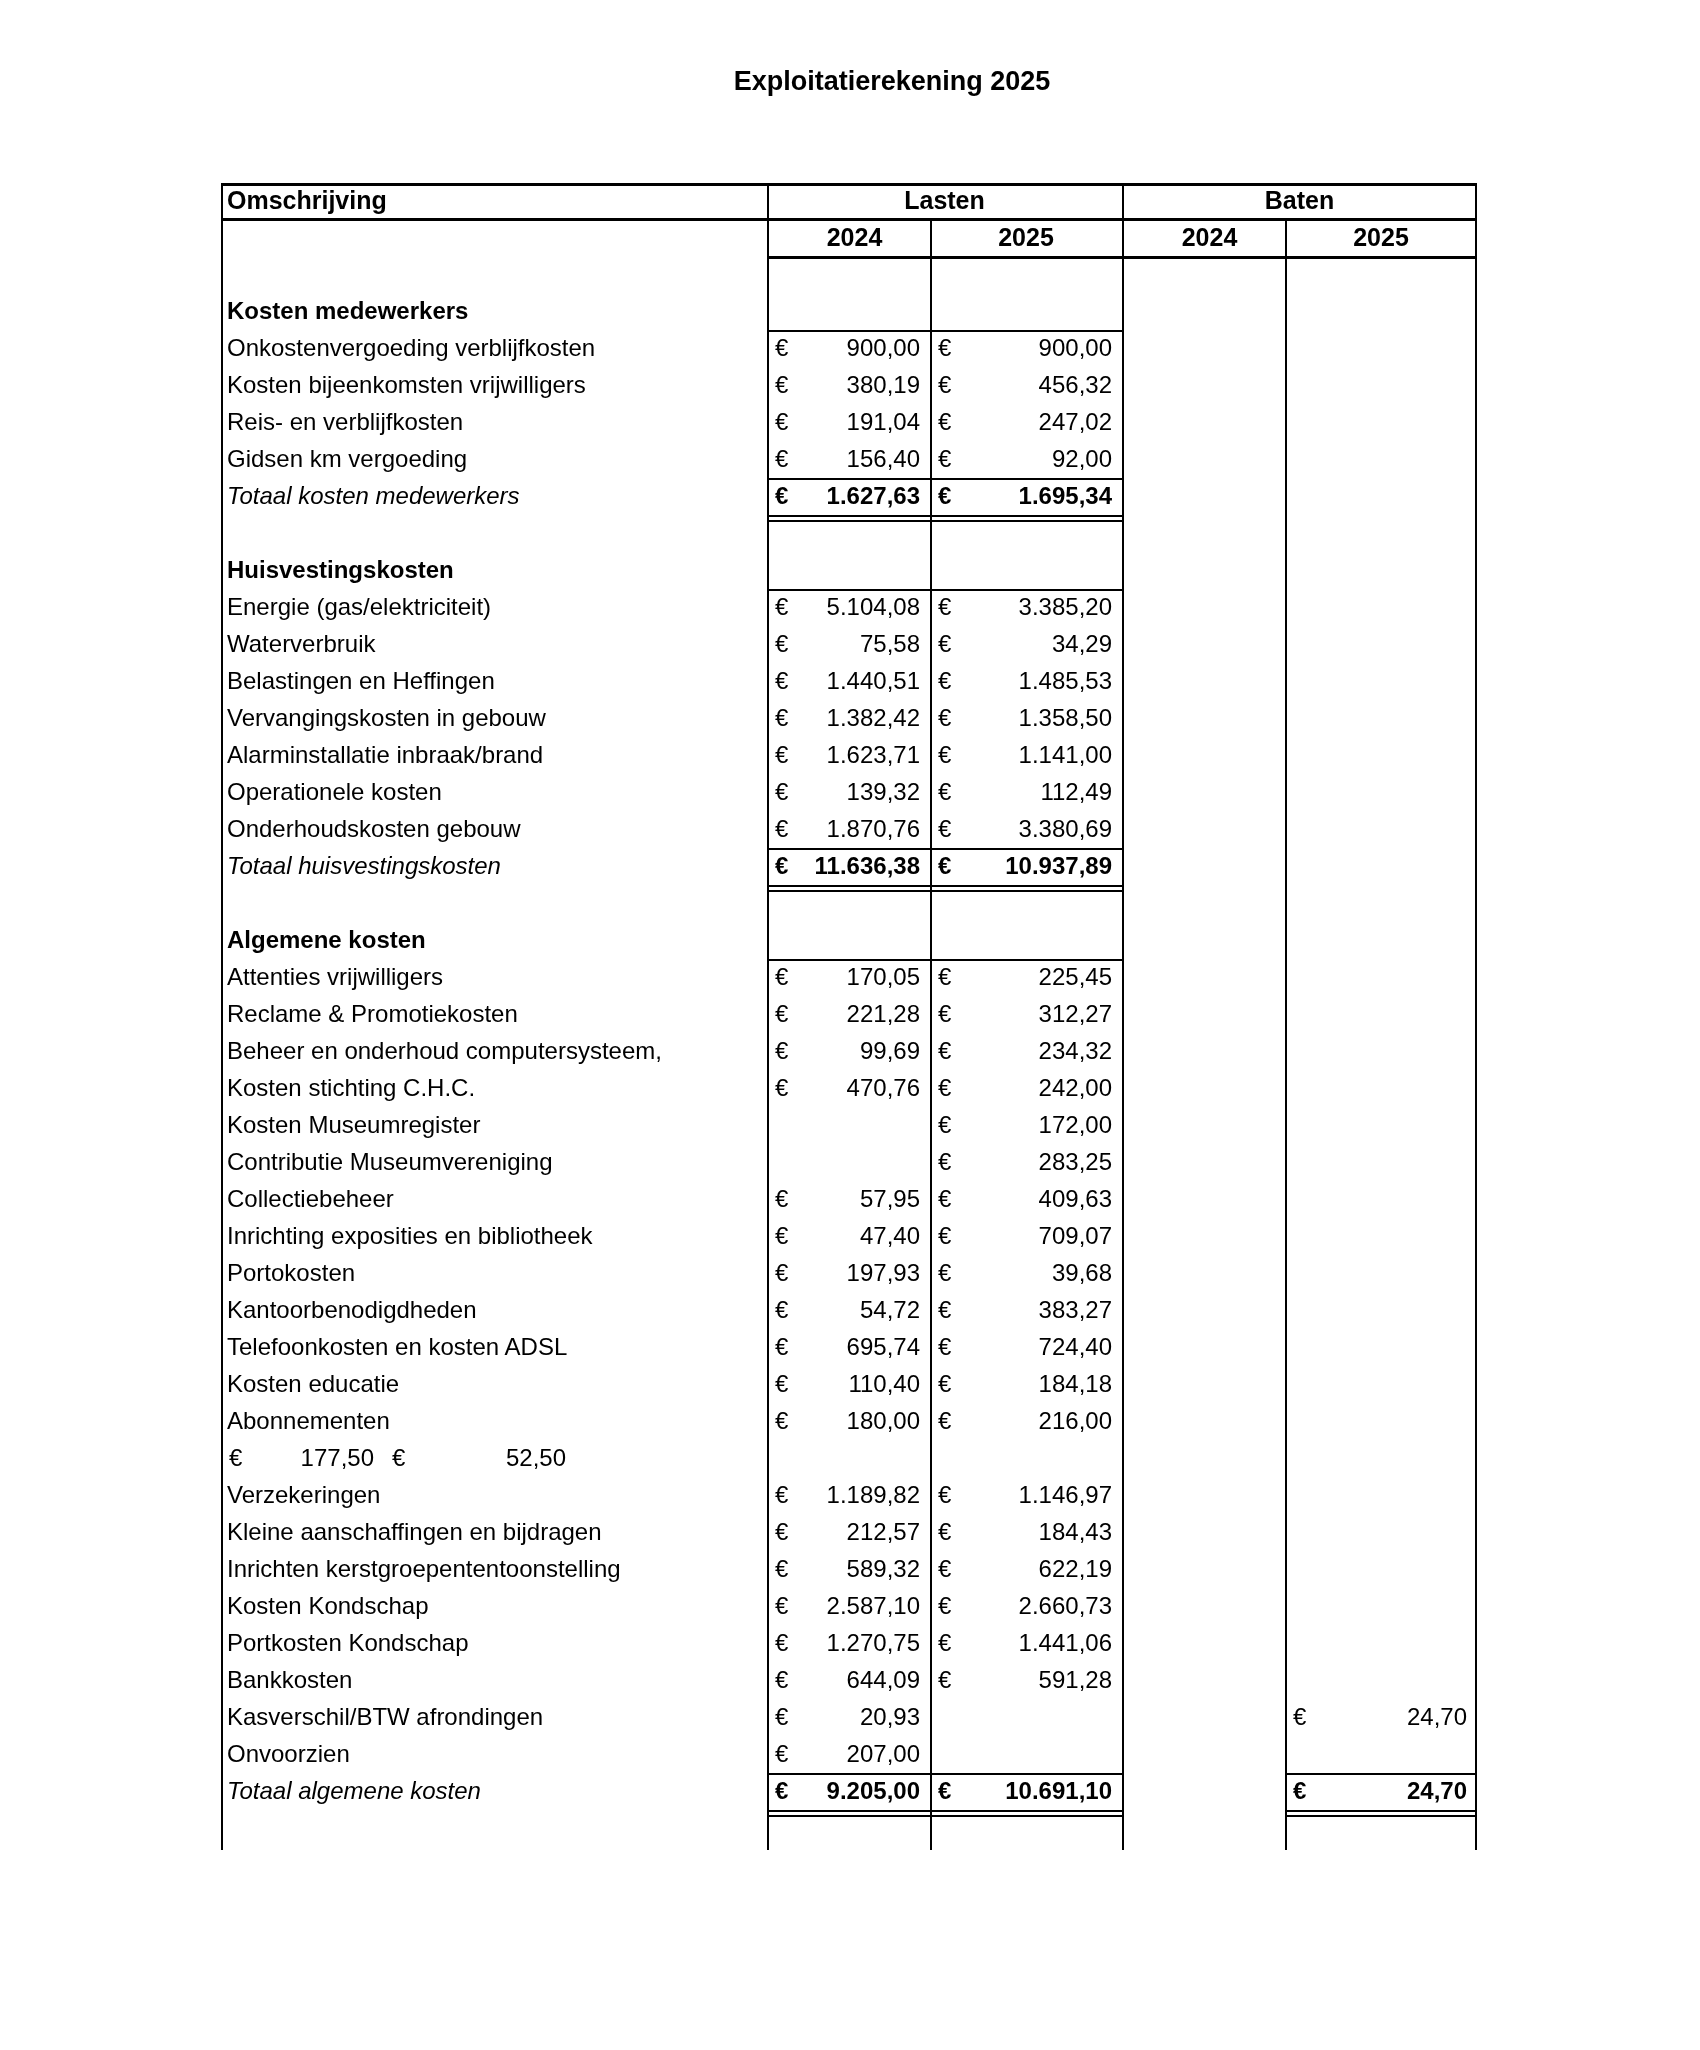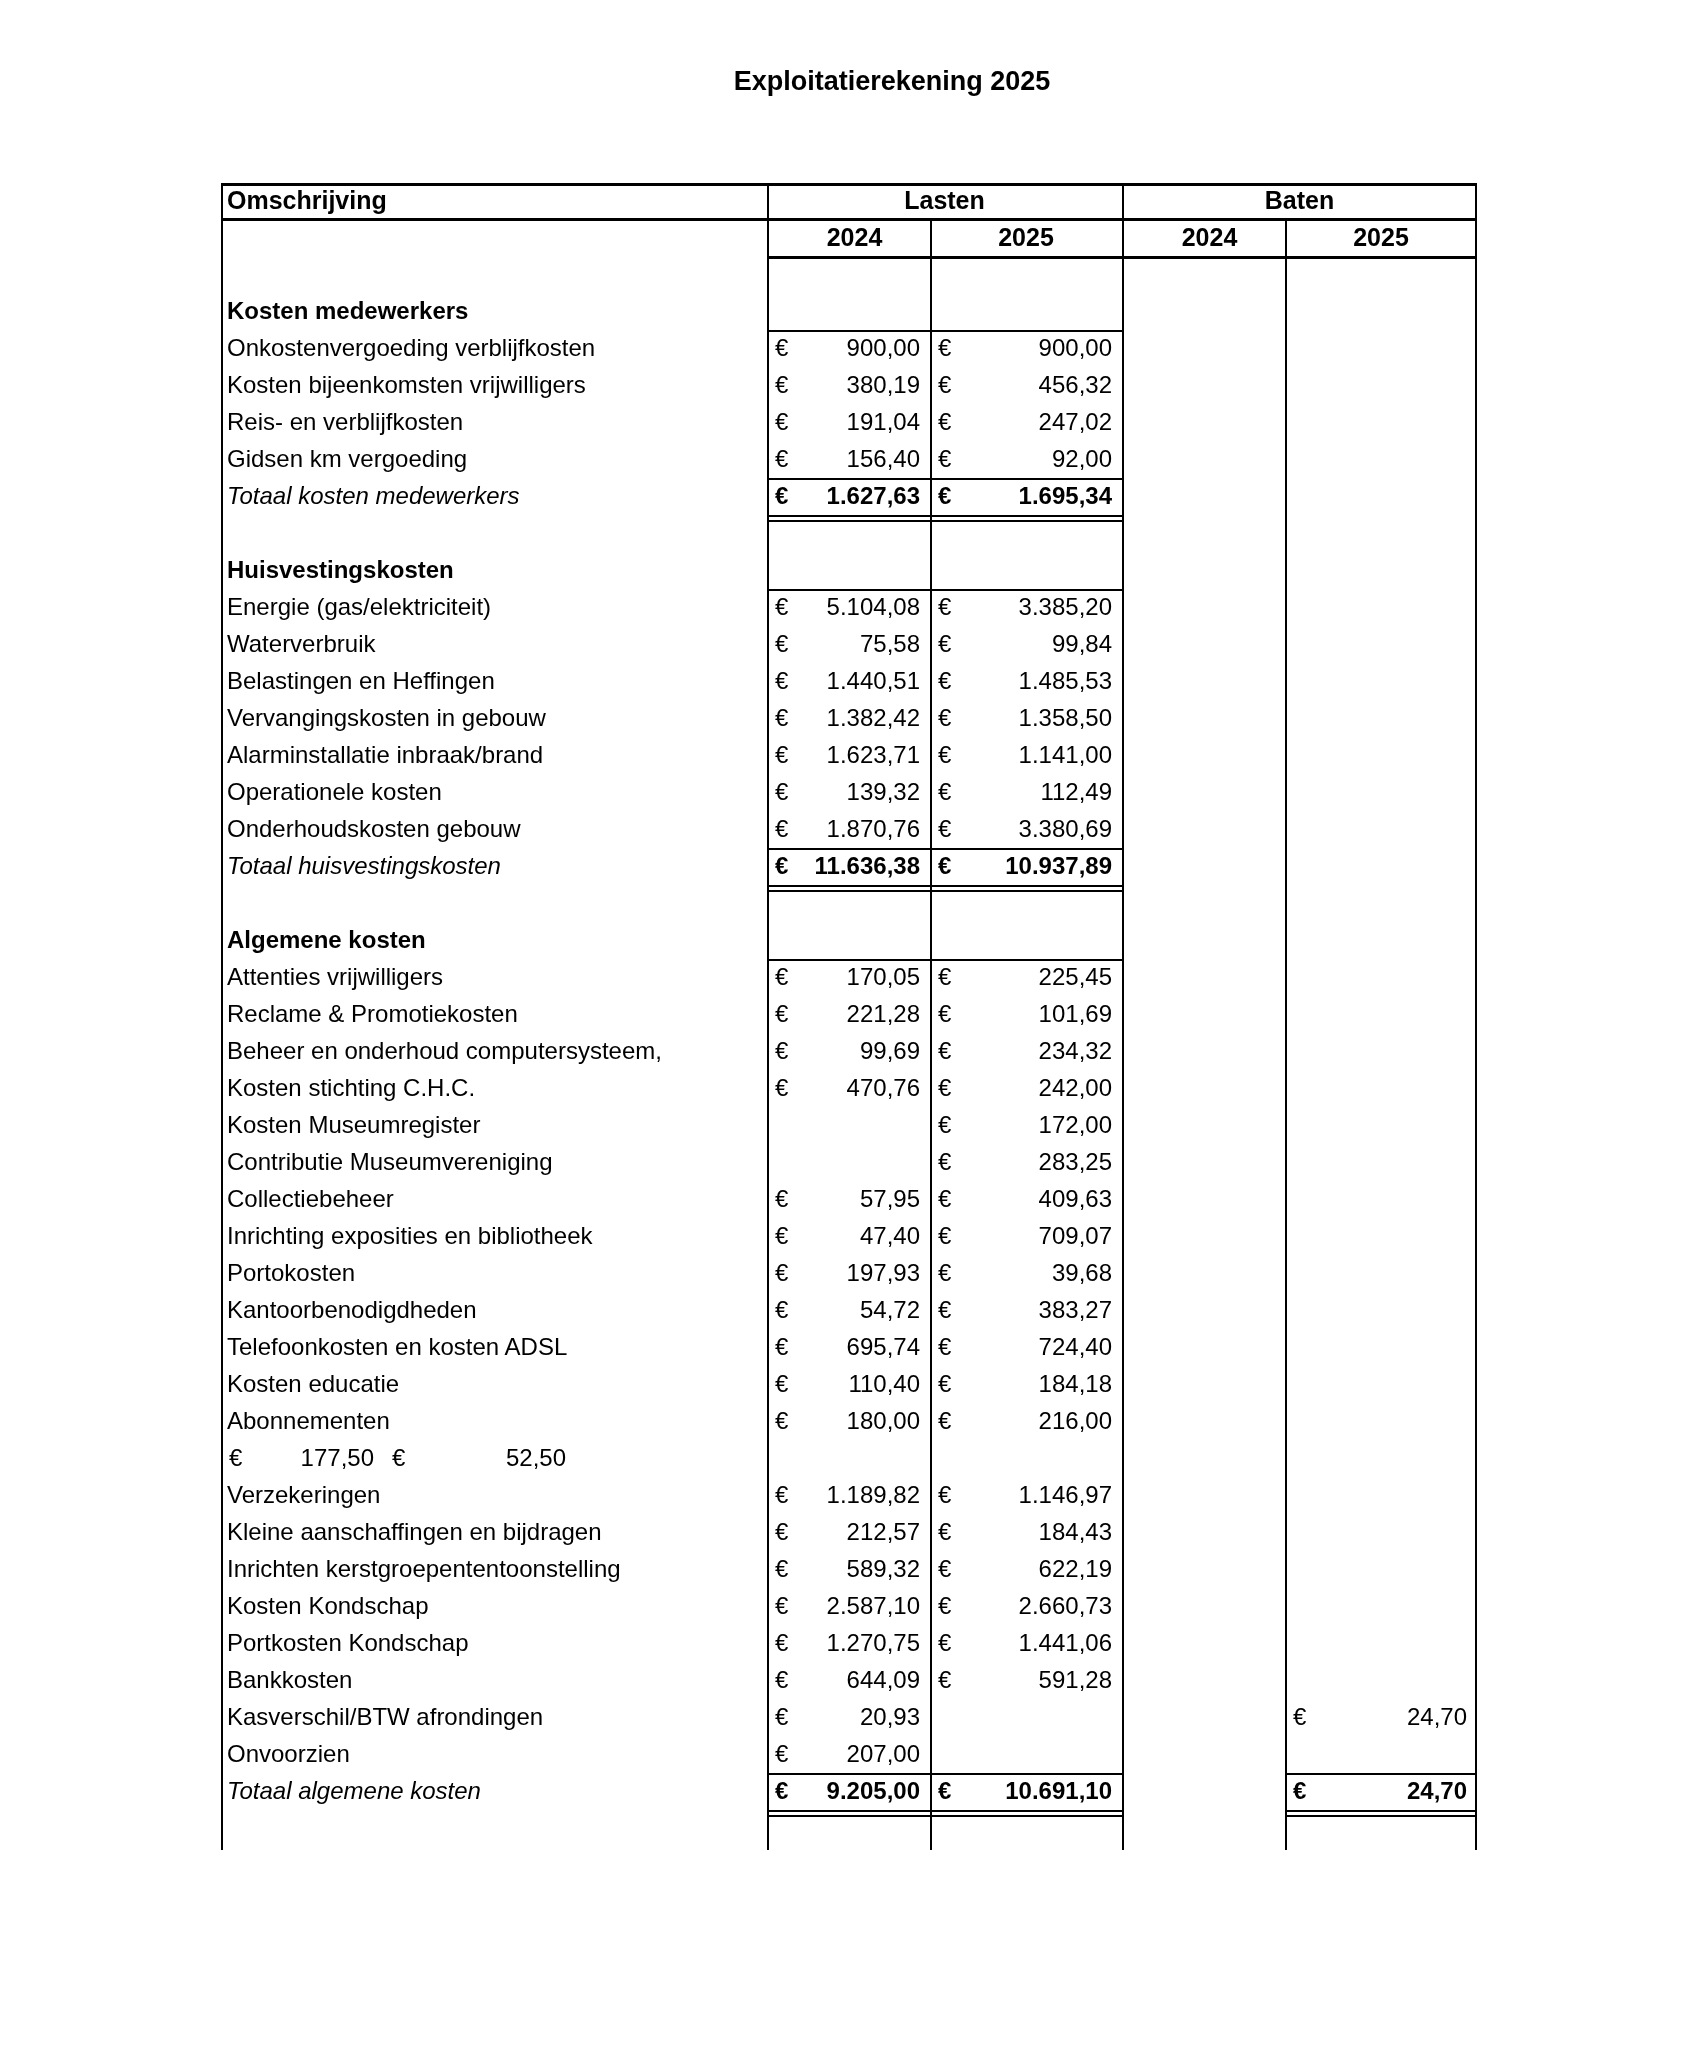--- a/index.html
+++ b/index.html
@@ -162,21 +162,21 @@
           <div class="c amt col3"></div>
         </div>
         <div class="trow val">
           <div class="c lab">Waterverbruik</div>
           <div class="c amt col0">
             <span class="eur">€</span>
             <span class="num">75,58</span>
           </div>
           <div class="c amt col1">
             <span class="eur">€</span>
-            <span class="num">99,84</span>
+            <span class="num">34,29</span>
           </div>
           <div class="c amt col2"></div>
           <div class="c amt col3"></div>
         </div>
         <div class="trow val">
           <div class="c lab">Belastingen en Heffingen</div>
           <div class="c amt col0">
             <span class="eur">€</span>
             <span class="num">1.440,51</span>
           </div>
@@ -280,21 +280,21 @@
           <div class="c amt col3"></div>
         </div>
         <div class="trow val">
           <div class="c lab">Reclame &amp; Promotiekosten</div>
           <div class="c amt col0">
             <span class="eur">€</span>
             <span class="num">221,28</span>
           </div>
           <div class="c amt col1">
             <span class="eur">€</span>
-            <span class="num">101,69</span>
+            <span class="num">312,27</span>
           </div>
           <div class="c amt col2"></div>
           <div class="c amt col3"></div>
         </div>
         <div class="trow val">
           <div class="c lab">Beheer en onderhoud computersysteem,</div>
           <div class="c amt col0">
             <span class="eur">€</span>
             <span class="num">99,69</span>
           </div>

